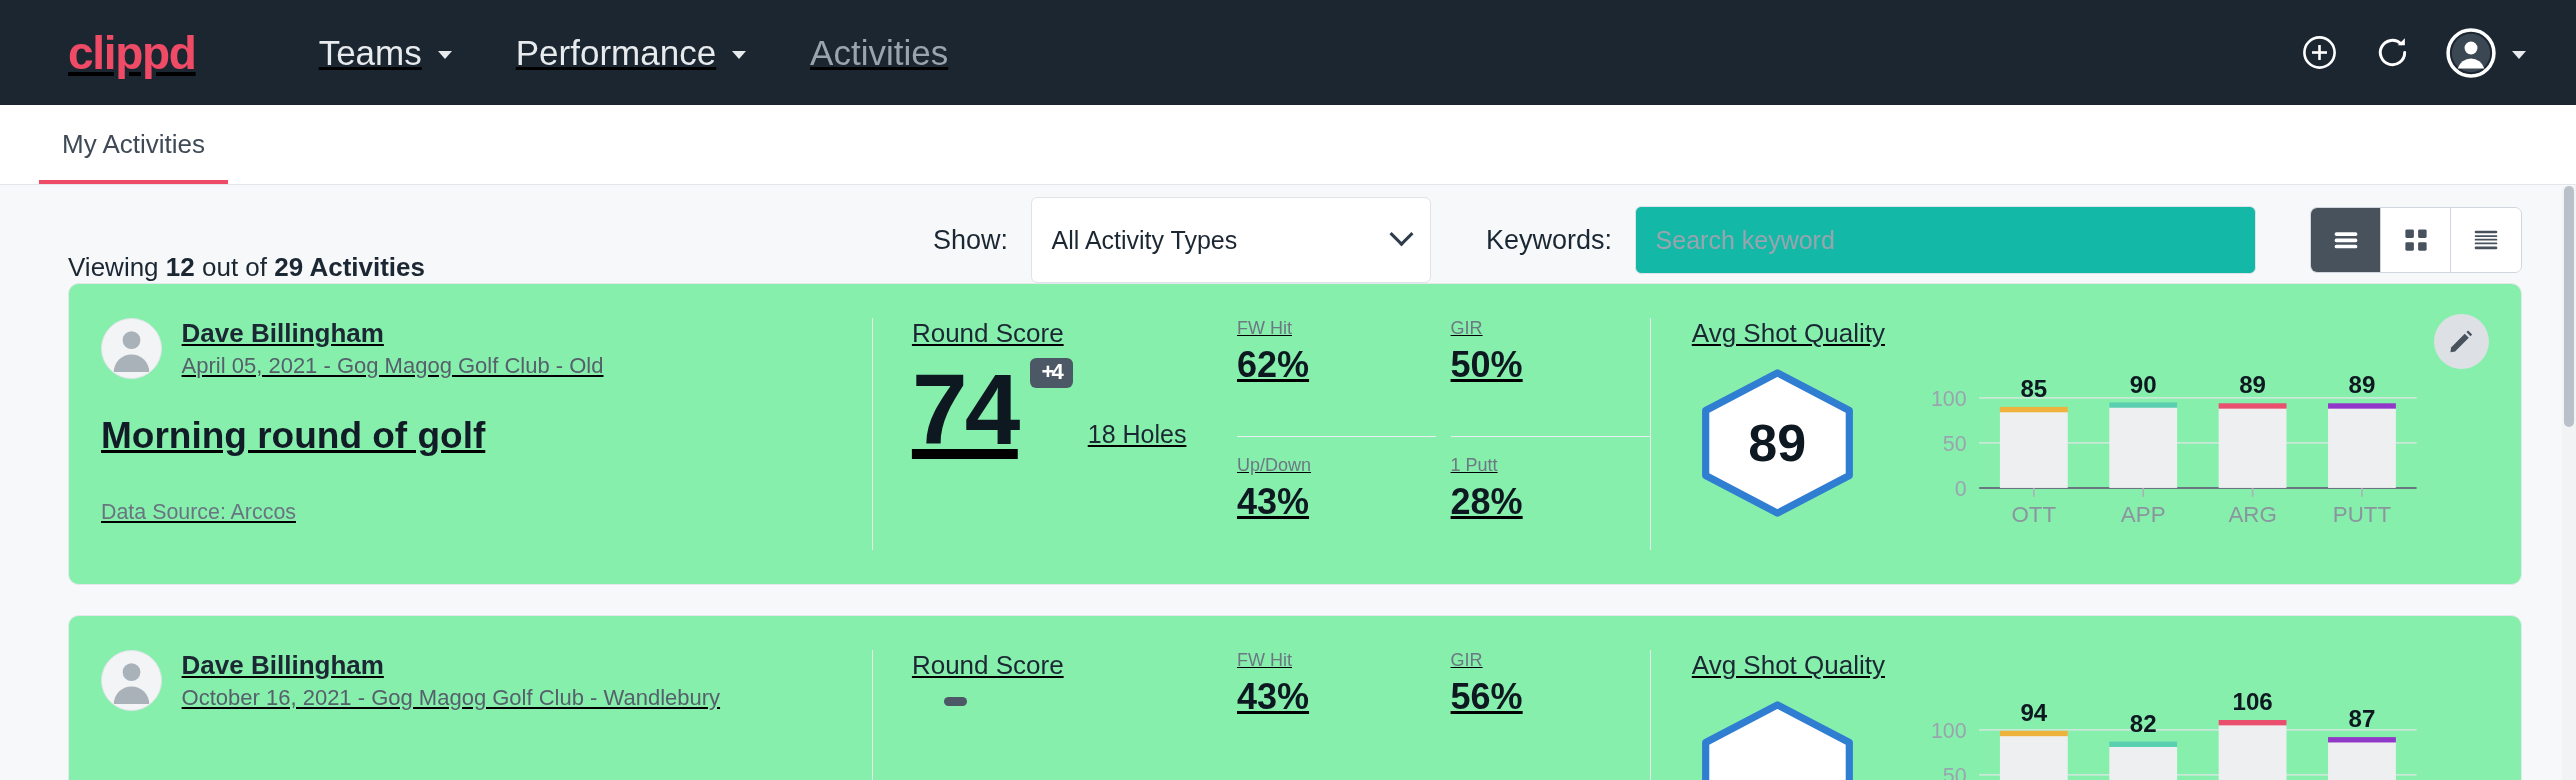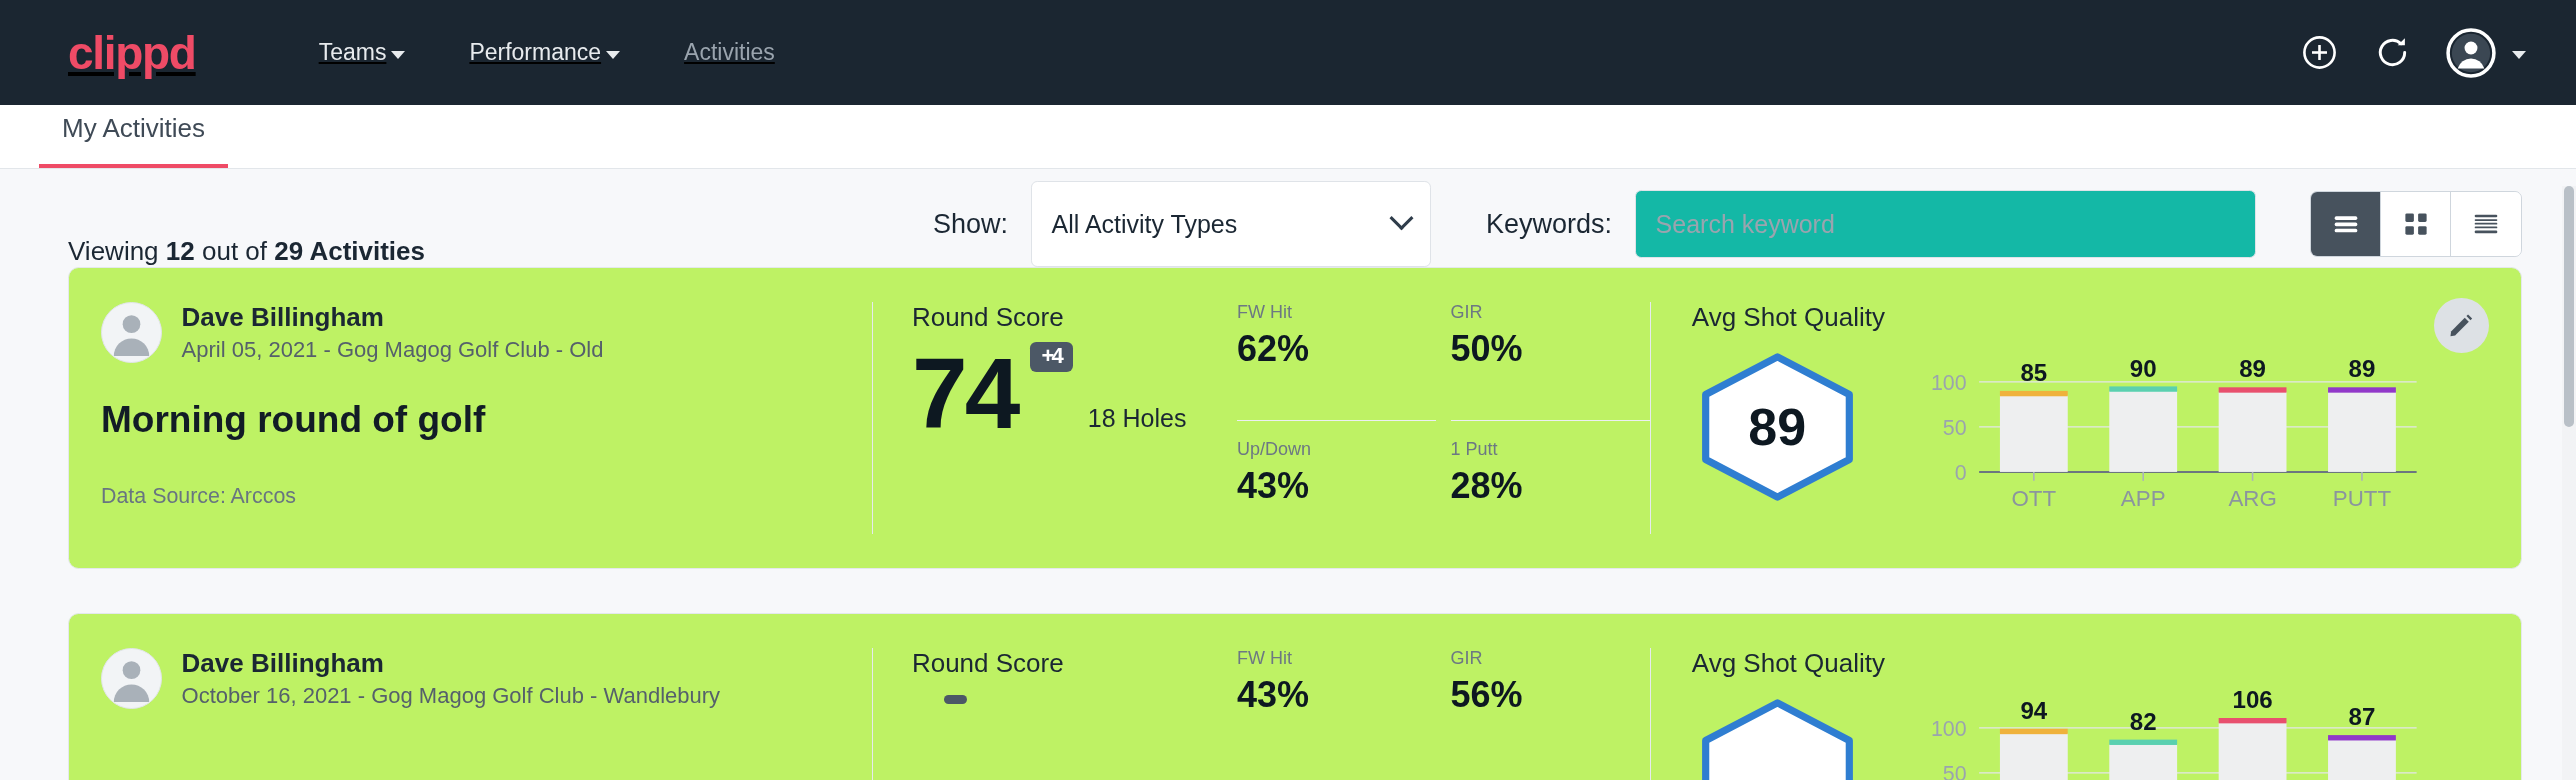--- a/index.html
+++ b/index.html
@@ -25,23 +25,23 @@
     font-size: 46px;
     font-weight: 700;
     color: #ef4b66;
     letter-spacing: -1.3px;
     margin-right: 91px;
     line-height: 1;
     user-select: none;
   }
   .navlinks { display: flex; align-items: center; gap: 0; }
   .navitem {
-    display: flex; align-items: center; gap: 5px;
+    display: flex; align-items: center; gap: 16px;
     color: #e8ebee;
-    font-size: 23px;
+    font-size: 35px;
     padding: 0 32px;
     cursor: pointer;
     white-space: nowrap;
   }
   .navitem.dim { color: #9aa4ae; }
   .caret {
     width: 0; height: 0;
     border-left: 7.1px solid transparent;
     border-right: 7.1px solid transparent;
     border-top: 8px solid currentColor;
@@ -49,21 +49,21 @@
   }
   .nav-right {
     margin-left: auto;
     display: flex; align-items: center; gap: 34px;
   }
   .icon-btn { cursor: pointer; display: flex; align-items: center; }
   .avatar-wrap { display: flex; align-items: center; gap: 16px; cursor: pointer; }
 
   
   .tabbar {
-    height: 64px;
+    height: 80px;
     background: #ffffff;
     border-bottom: 0.9px solid #e2e6ea;
     display: flex;
     align-items: flex-end;
     padding-left: 39px;
   }
   .tab {
     font-size: 26px;
     color: #4a5560;
     padding: 0 23px 19.6px 23px;
@@ -149,27 +149,28 @@
     border-right: 0.9px solid #cfd6dd;
   }
   .vt-btn:last-child { border-right: none; }
   .vt-btn.active { background: #47525d; }
 
   
   .cards {
     padding: 0 54px 0 68px;
   }
   .card {
-    background: #bef264;
+    background: #86efac;
     border: 0.9px solid #e4e8ec;
     border-radius: 10.7px;
     display: flex;
     position: relative;
-    margin-bottom: 44px;
+    margin-bottom: 30px;
     min-height: 302px;
+    text-decoration: underline;
   }
   .sec {
     padding: 34px 0 27px 0;
   }
   .sec-left {
     width: 803px;
     padding-left: 32px;
     padding-right: 27px;
   }
   .divider {

